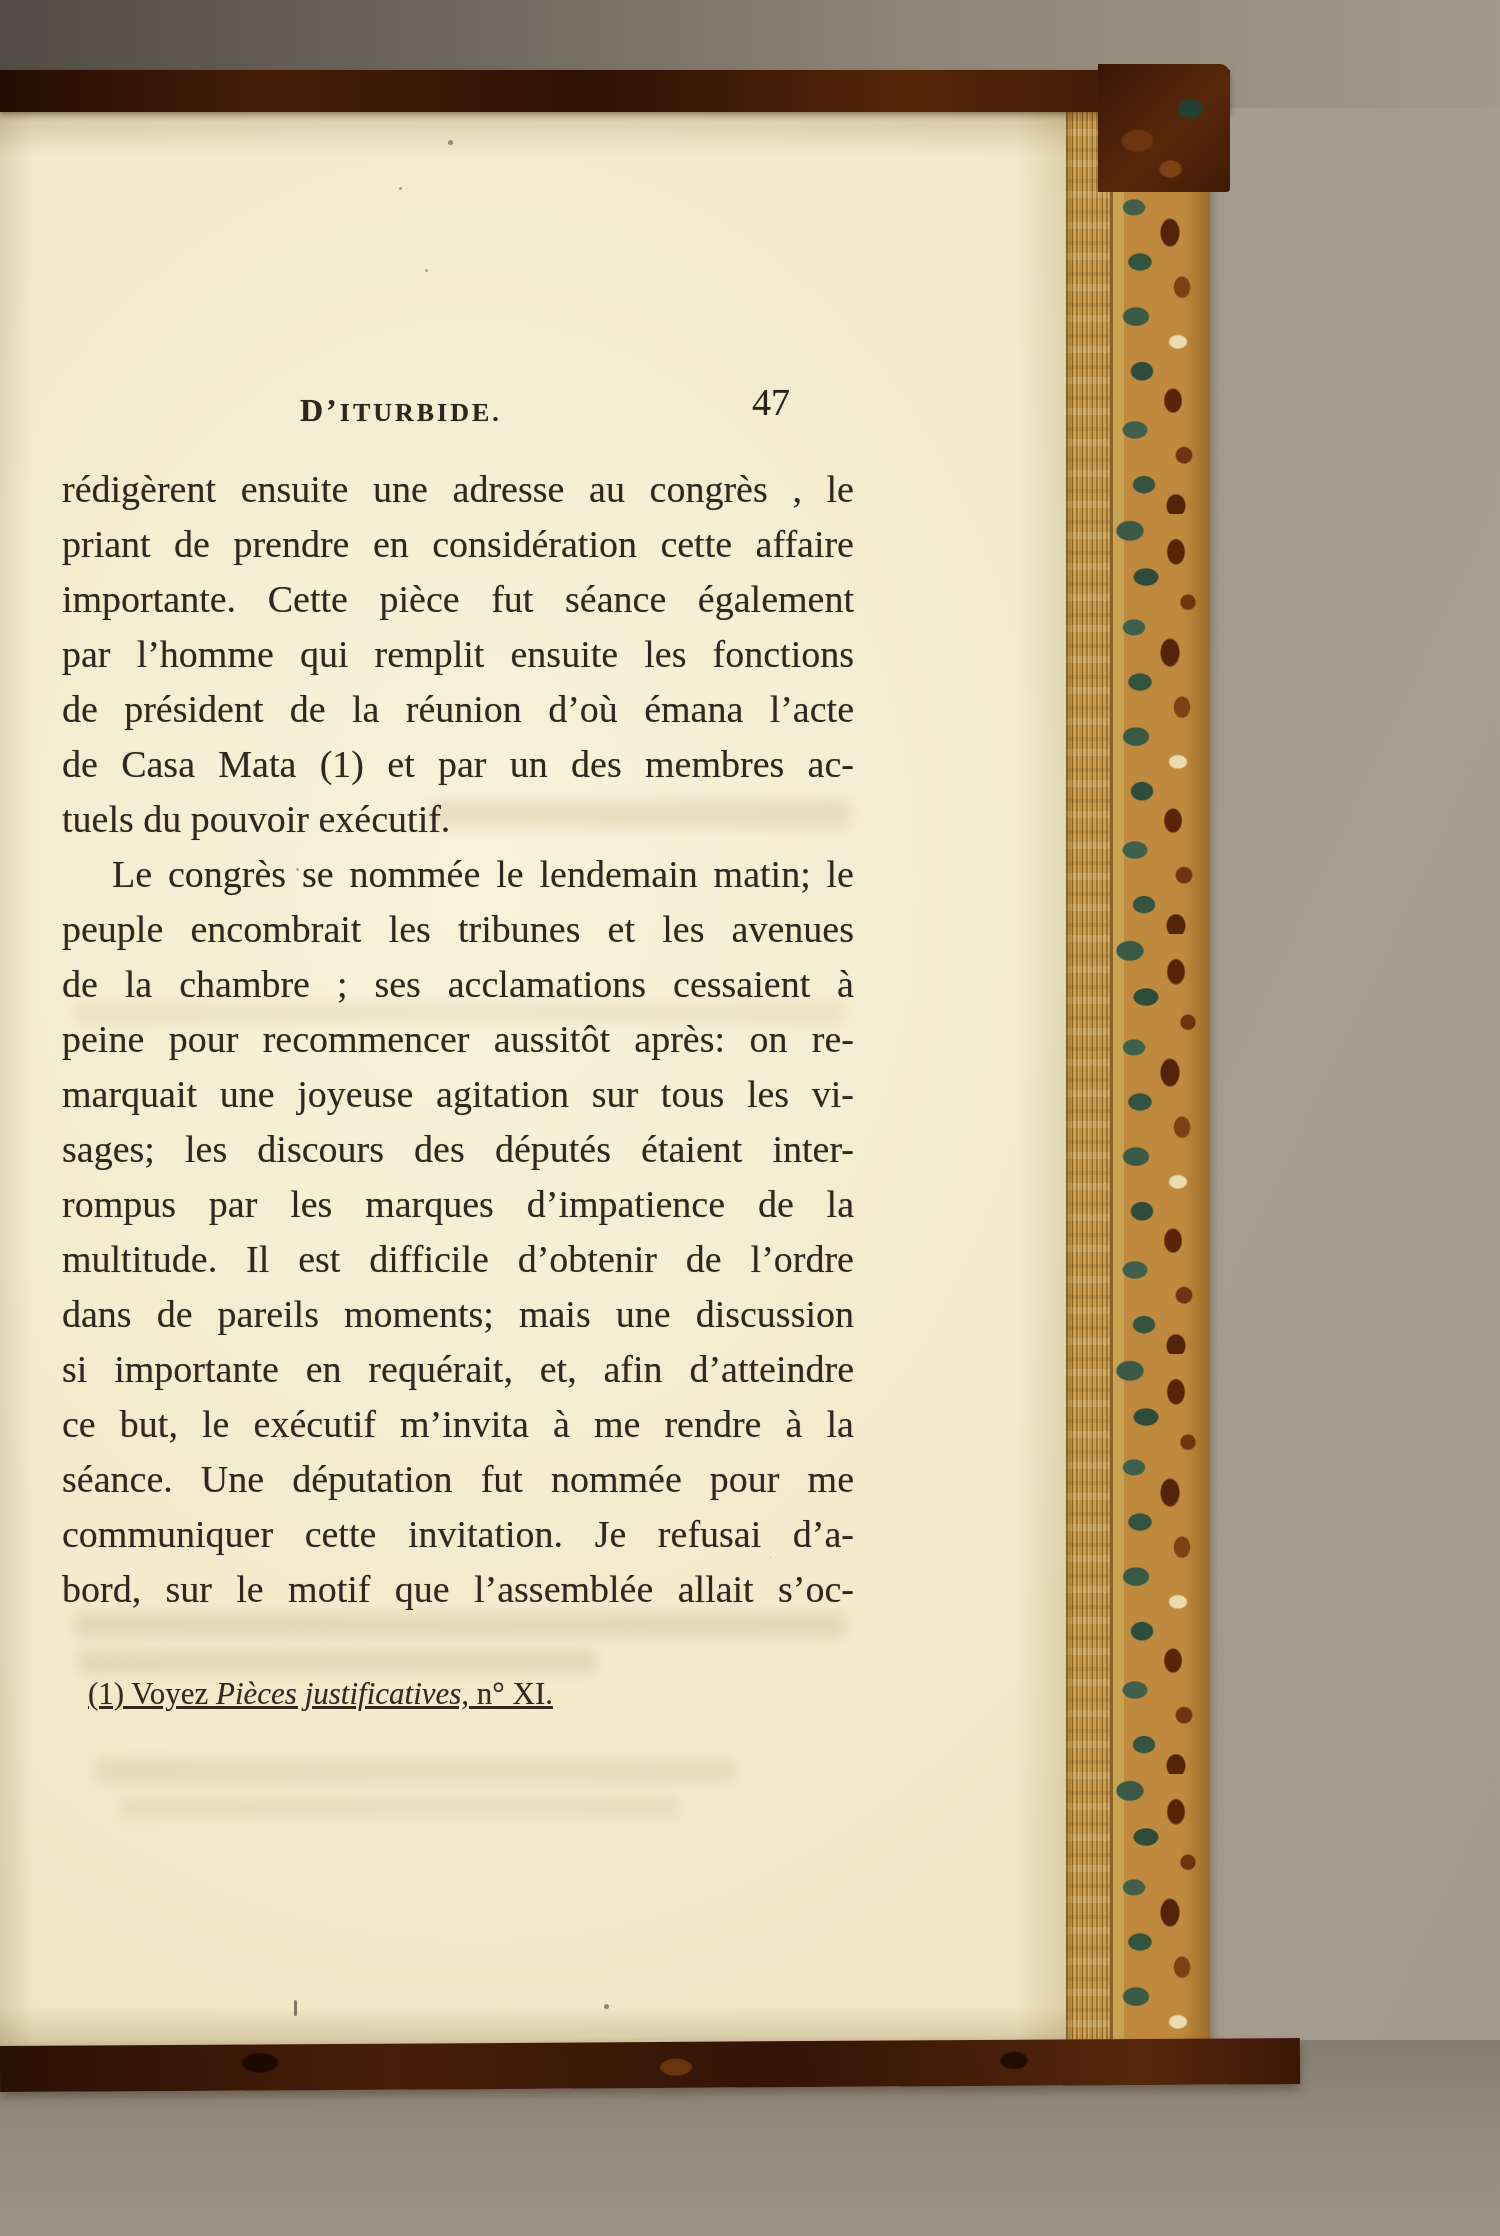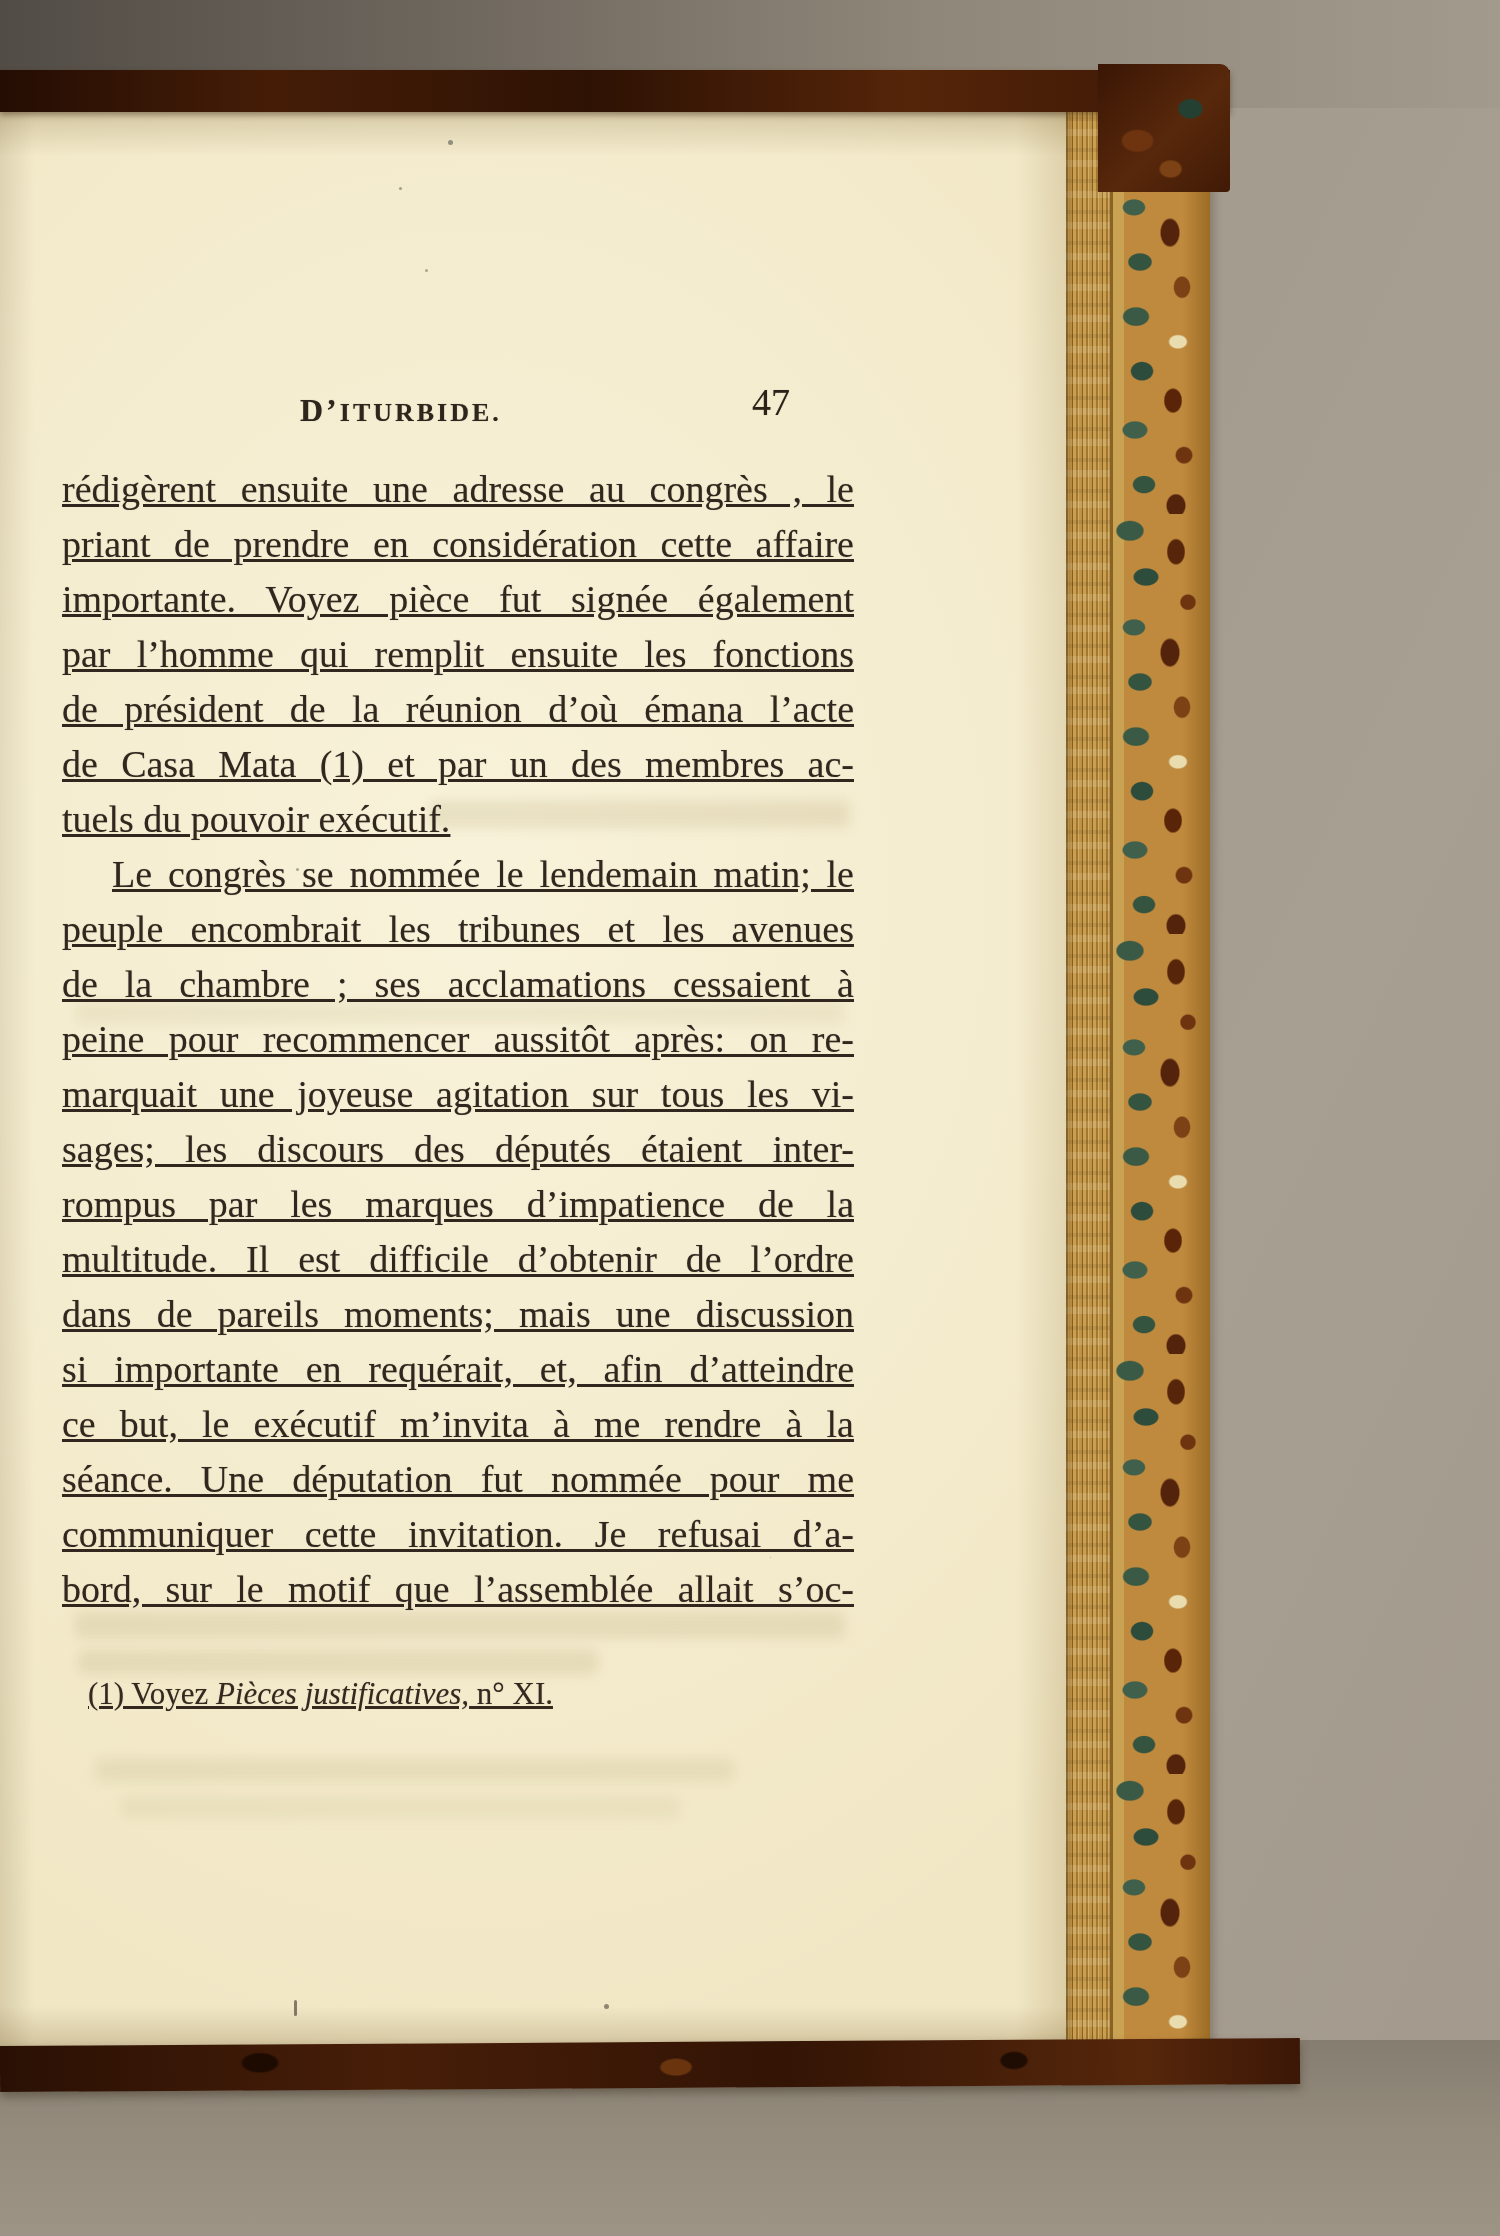--- a/index.html
+++ b/index.html
@@ -77,21 +77,21 @@
 
   
   .running-head{position:absolute;left:300px;top:392px;width:190px;z-index:4;
     font-size:26px;font-weight:700;letter-spacing:3px;color:#2e251c;text-align:left;
     text-shadow:0 0 1px rgba(46,37,28,.4);}
   .running-head::first-letter{font-size:32px;}
   .page-number{position:absolute;left:752px;top:380px;z-index:4;
     font-size:38px;color:#2b221a;text-shadow:0 0 1px rgba(46,37,28,.35);}
 
   .text-block{position:absolute;left:62px;top:462px;width:792px;z-index:4;
-    color:#31271e;font-size:38px;text-shadow:0 0 1px rgba(49,39,30,.38);text-decoration:underline;}
+    color:#31271e;font-size:38px;text-shadow:0 0 1px rgba(49,39,30,.38);}
   .line{height:55px;line-height:55px;white-space:nowrap;
     text-align:justify;text-align-last:justify;text-justify:inter-word;}
   .para1 .line:last-child{text-align-last:left;}
   .para2 .line:first-child{text-indent:50px;}
 
   .footnote{position:absolute;left:88px;top:1676px;width:640px;z-index:4;
     font-size:31px;color:#33291f;text-shadow:0 0 1px rgba(49,39,30,.35);text-decoration:underline;}
   .footnote .it{font-style:italic;}
 
   
@@ -139,21 +139,21 @@
   <div class="ghost g5"></div>
   <div class="ghost g6"></div>
 
   <div class="running-head">D’ITURBIDE.</div>
   <div class="page-number">47</div>
 
   <div class="text-block">
     <div class="para1">
         <div class="line">rédigèrent ensuite une adresse au congrès , le</div>
         <div class="line">priant de prendre en considération cette affaire</div>
-        <div class="line">importante. Voyez pièce fut signée également</div>
+        <div class="line">importante. Cette pièce fut séance également</div>
         <div class="line">par l’homme qui remplit ensuite les fonctions</div>
         <div class="line">de président de la réunion d’où émana l’acte</div>
         <div class="line">de Casa Mata (1) et par un des membres ac-</div>
         <div class="line">tuels du pouvoir exécutif.</div>
       </div>
     <div class="para2">
         <div class="line">Le congrès se nommée le lendemain matin; le</div>
         <div class="line">peuple encombrait les tribunes et les avenues</div>
         <div class="line">de la chambre ; ses acclamations cessaient à</div>
         <div class="line">peine pour recommencer aussitôt après: on re-</div>

